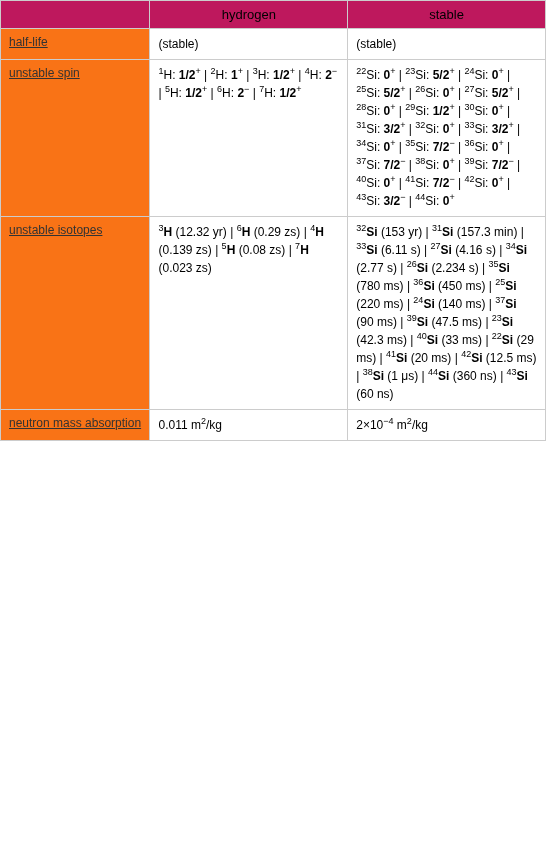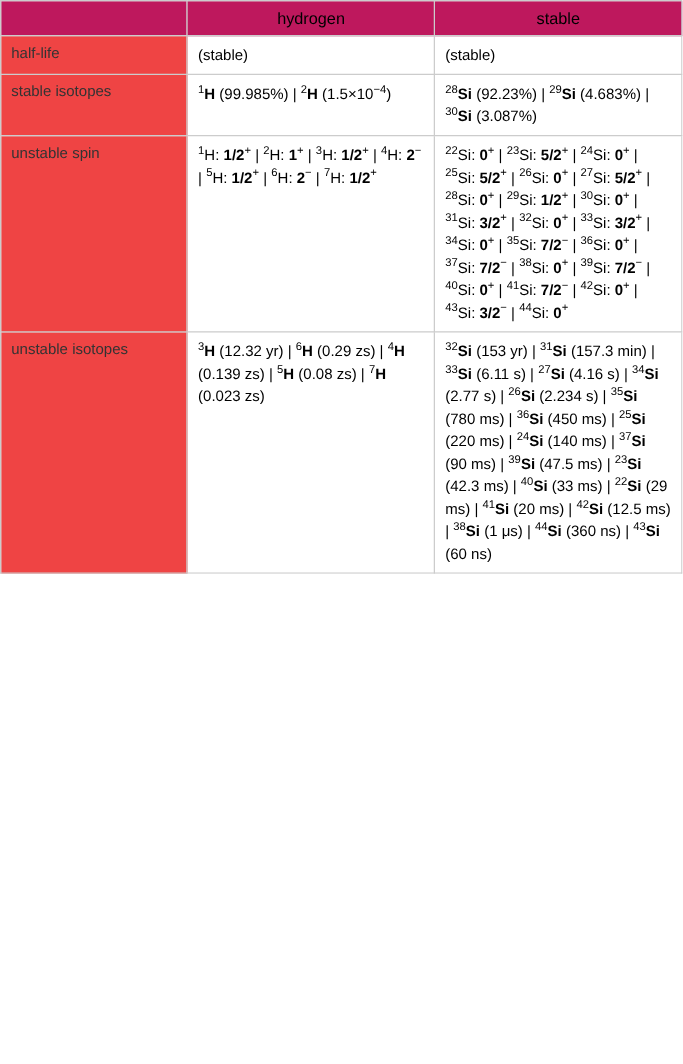--- a/index.html
+++ b/index.html
@@ -19,23 +19,24 @@
       vertical-align: top;
     }
     th {
       text-align: center;
       font-weight: normal;
       background: #be185d;
       font-size: 13px;
     }
     td:first-child {
       width: 130px;
-      background: #ef4444;
+      background: #f97316;
       color: #333;
       font-size: 12px;
+      text-decoration: underline;
     }
     td:nth-child(2), td:nth-child(3) {
       width: 172px;
       font-size: 12px;
       line-height: 1.5;
     }
     sup {
       font-size: 9px;
       vertical-align: super;
       line-height: 0;
@@ -52,28 +53,28 @@
       <th>stable</th>
     </tr>
   </thead>
   <tbody id="table-body">
   <tr>
         <td>half-life</td>
         <td>(stable)</td>
         <td>(stable)</td>
       </tr>
       <tr>
-        <td>stable isotopes</td>
-        <td><sup>1</sup><b>H</b> (99.985%) | <sup>2</sup><b>H</b> (1.5×10<sup>−4</sup>)</td>
-        <td><sup>28</sup><b>Si</b> (92.23%) | <sup>29</sup><b>Si</b> (4.683%) | <sup>30</sup><b>Si</b> (3.087%)</td>
-      </tr>
-      <tr>
         <td>unstable spin</td>
         <td><sup>1</sup>H: <b>1/2</b><sup>+</sup> | <sup>2</sup>H: <b>1</b><sup>+</sup> | <sup>3</sup>H: <b>1/2</b><sup>+</sup> | <sup>4</sup>H: <b>2</b><sup>−</sup> | <sup>5</sup>H: <b>1/2</b><sup>+</sup> | <sup>6</sup>H: <b>2</b><sup>−</sup> | <sup>7</sup>H: <b>1/2</b><sup>+</sup></td>
         <td><sup>22</sup>Si: <b>0</b><sup>+</sup> | <sup>23</sup>Si: <b>5/2</b><sup>+</sup> | <sup>24</sup>Si: <b>0</b><sup>+</sup> | <sup>25</sup>Si: <b>5/2</b><sup>+</sup> | <sup>26</sup>Si: <b>0</b><sup>+</sup> | <sup>27</sup>Si: <b>5/2</b><sup>+</sup> | <sup>28</sup>Si: <b>0</b><sup>+</sup> | <sup>29</sup>Si: <b>1/2</b><sup>+</sup> | <sup>30</sup>Si: <b>0</b><sup>+</sup> | <sup>31</sup>Si: <b>3/2</b><sup>+</sup> | <sup>32</sup>Si: <b>0</b><sup>+</sup> | <sup>33</sup>Si: <b>3/2</b><sup>+</sup> | <sup>34</sup>Si: <b>0</b><sup>+</sup> | <sup>35</sup>Si: <b>7/2</b><sup>−</sup> | <sup>36</sup>Si: <b>0</b><sup>+</sup> | <sup>37</sup>Si: <b>7/2</b><sup>−</sup> | <sup>38</sup>Si: <b>0</b><sup>+</sup> | <sup>39</sup>Si: <b>7/2</b><sup>−</sup> | <sup>40</sup>Si: <b>0</b><sup>+</sup> | <sup>41</sup>Si: <b>7/2</b><sup>−</sup> | <sup>42</sup>Si: <b>0</b><sup>+</sup> | <sup>43</sup>Si: <b>3/2</b><sup>−</sup> | <sup>44</sup>Si: <b>0</b><sup>+</sup></td>
       </tr>
       <tr>
         <td>unstable isotopes</td>
         <td><sup>3</sup><b>H</b> (12.32 yr) | <sup>6</sup><b>H</b> (0.29 zs) | <sup>4</sup><b>H</b> (0.139 zs) | <sup>5</sup><b>H</b> (0.08 zs) | <sup>7</sup><b>H</b> (0.023 zs)</td>
         <td><sup>32</sup><b>Si</b> (153 yr) | <sup>31</sup><b>Si</b> (157.3 min) | <sup>33</sup><b>Si</b> (6.11 s) | <sup>27</sup><b>Si</b> (4.16 s) | <sup>34</sup><b>Si</b> (2.77 s) | <sup>26</sup><b>Si</b> (2.234 s) | <sup>35</sup><b>Si</b> (780 ms) | <sup>36</sup><b>Si</b> (450 ms) | <sup>25</sup><b>Si</b> (220 ms) | <sup>24</sup><b>Si</b> (140 ms) | <sup>37</sup><b>Si</b> (90 ms) | <sup>39</sup><b>Si</b> (47.5 ms) | <sup>23</sup><b>Si</b> (42.3 ms) | <sup>40</sup><b>Si</b> (33 ms) | <sup>22</sup><b>Si</b> (29 ms) | <sup>41</sup><b>Si</b> (20 ms) | <sup>42</sup><b>Si</b> (12.5 ms) | <sup>38</sup><b>Si</b> (1 μs) | <sup>44</sup><b>Si</b> (360 ns) | <sup>43</sup><b>Si</b> (60 ns)</td>
       </tr>
+      <tr>
+        <td>neutron mass absorption</td>
+        <td>0.011 m<sup>2</sup>/kg</td>
+        <td>2×10<sup>−4</sup> m<sup>2</sup>/kg</td>
+      </tr>
     </tbody>
 </table>
 
 </body></html>

